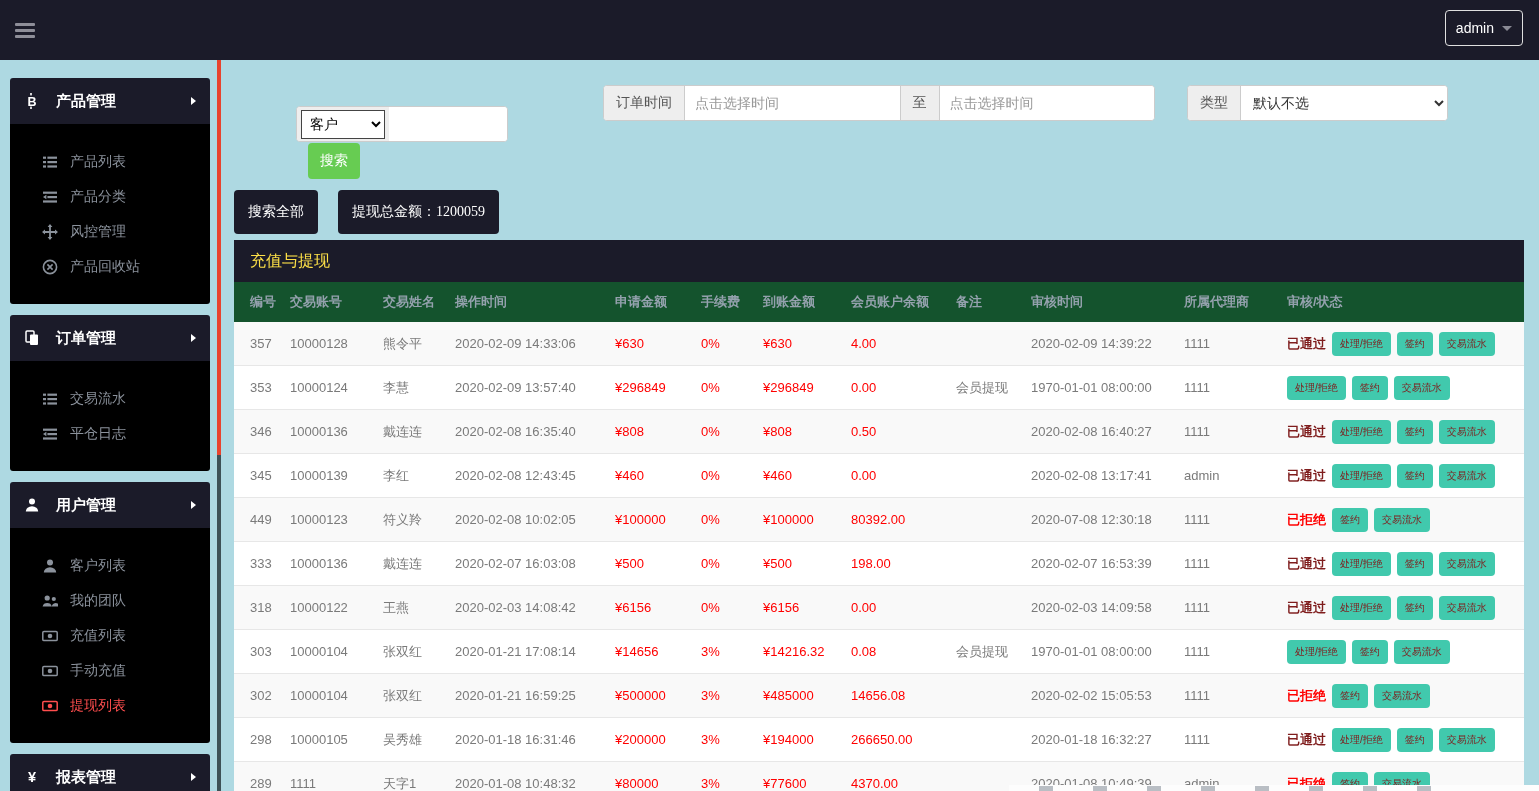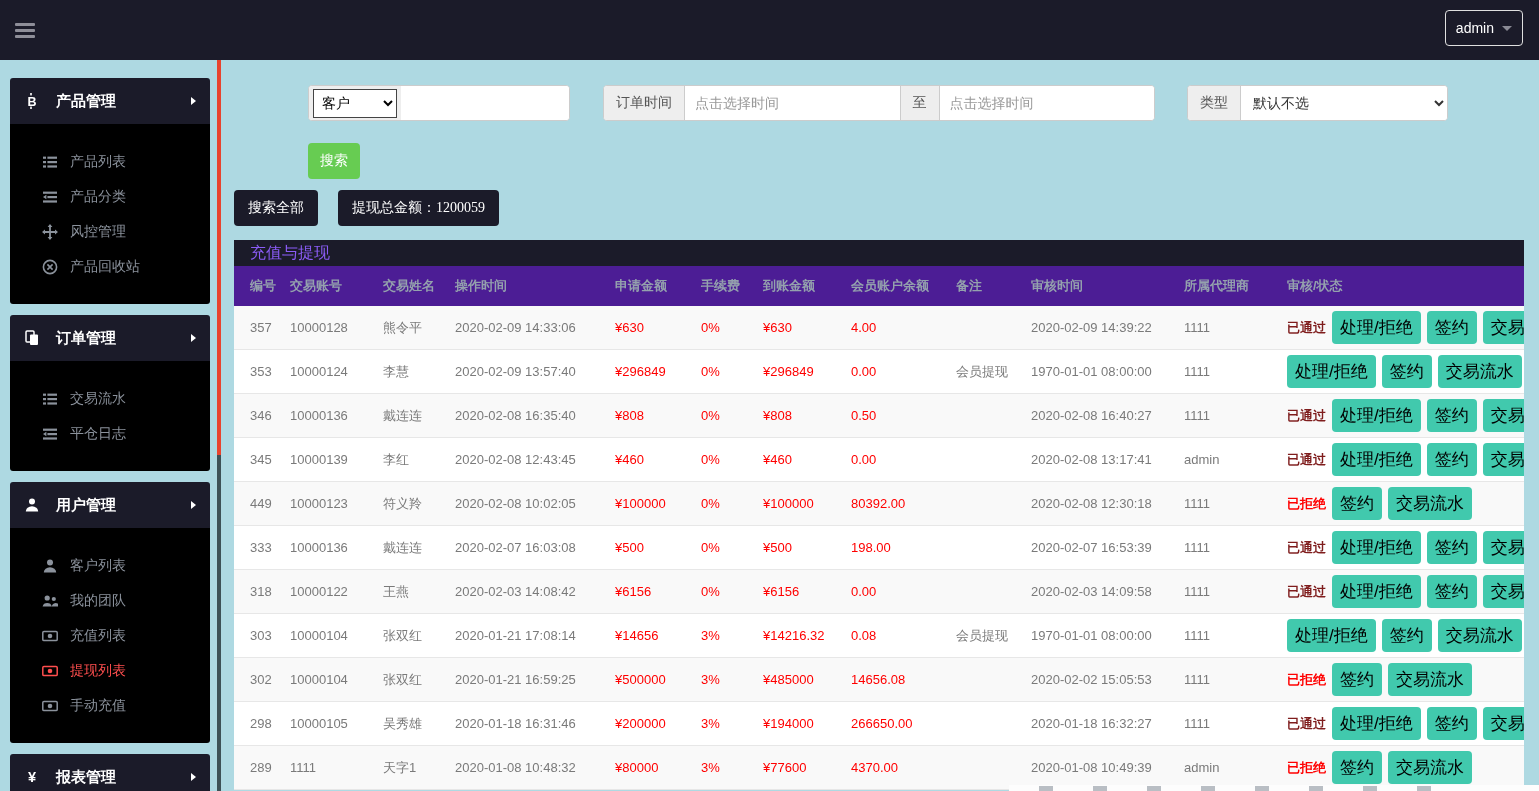--- a/index.html
+++ b/index.html
@@ -66,60 +66,60 @@
   .igroup input::placeholder{ color:#999; }
   .field-select-wrap{ background:#eee; padding:3px 4px; display:flex; align-items:center; }
   .field-select-wrap select{
     height:29px; background:#fff; border:1px solid #444; font-size:14px;
     font-family:inherit; padding:0 4px; width:84px;
   }
   .type-select{
     flex:1; border:none; outline:none; font-size:14px; font-family:inherit;
     color:#333; padding:0 8px; background:#fff;
   }
-  .g-customer{ left:74px;  width:262px; }
+  .g-customer{ left:62px;  width:212px;margin-top:21px; }
   .g-time{     left:369px; width:552px; }
   .g-type{     left:953px; width:261px; }
   .btn{ border:none; border-radius:4px; cursor:pointer; font-family:Liberation Serif, serif; }
   .search-btn{
     position:absolute; top:83px; left:74px; height:36px; width:52px;
     background:#67cc52; color:#fff; font-size:14px;
   }
   .dark-btn-row{ position:absolute; top:130px; left:0; height:36px; }
   .dark-btn{
-    background:#1b1b29; color:#fff; height:36px; padding:0 14px;
+    background:#1b1b29; color:#fff; height:44px; padding:0 14px;
     font-size:14px; margin-right:16px; border-radius:4px;
   }
   
   .panel{ position:absolute; top:180px; left:0; width:1290px; background:#fff; }
   .panel-heading{
-    height:26px; background:#1b1b29; color:#8b5cf6; font-size:16px;
+    height:42px; background:#1b1b29; color:#fde047; font-size:16px;
     display:flex; align-items:center; padding-left:16px;
   }
   table{ width:1290px; border-collapse:collapse; table-layout:fixed; }
   thead th{
-    background:#4c1d95; color:#94a1ad; font-size:13px; font-weight:bold;
+    background:#14532d; color:#94a1ad; font-size:13px; font-weight:bold;
     height:40px; text-align:left; padding:0 8px; white-space:nowrap;
   }
   thead th:first-child{ padding-left:16px; }
   tbody td{
     height:43px; font-size:13px; color:#7a7a7a; padding:0 8px;
     border-bottom:1px solid #e7e7e7; white-space:nowrap; overflow:hidden;
   }
   tbody td:first-child{ padding-left:16px; }
   tbody tr:nth-child(odd){ background:#f9f9f9; }
   tbody tr:nth-child(even){ background:#fff; }
   td.red{ color:#ff0000; }
   .status-cell{ display:flex; align-items:center; gap:6px; height:43px; }
   .status-txt{ font-size:13px; font-weight:bold; }
   .status-txt.pass{ color:#7f1d1d; }
   .status-txt.reject{ color:#ff0000; }
   .act{
-    background:#41c9ad; color:#000000; border:none; border-radius:4px;
-    font-size:17px; padding:5px 8px; cursor:pointer; font-family:inherit;
+    background:#41c9ad; color:#7f1d1d; border:none; border-radius:4px;
+    font-size:10px; padding:5px 8px; cursor:pointer; font-family:inherit;
     white-space:nowrap;
   }
   
   .bottom-strip{
     position:absolute; bottom:0; right:0; width:530px; height:6px;
     background:#fdfdfd; display:flex; align-items:flex-start; gap:40px;
     padding-left:30px; overflow:hidden;
   }
   .bottom-strip i{ display:block; width:14px; height:5px; background:#b9bec4; margin-top:1px; }
 </style>
@@ -267,37 +267,37 @@
         </div>
         <div class="sb-item">
           <span class="sb-ico">
             <svg viewBox="0 0 16 16">
               <rect x="0.8" y="3.4" width="14.4" height="9.2" rx="1.2" fill="none" stroke="currentColor" stroke-width="1.5"></rect>
               <circle cx="8" cy="8" r="2.3"></circle>
             </svg>
           </span>
           <span>充值列表</span>
         </div>
-        <div class="sb-item active">
+        <div class="sb-item">
           <span class="sb-ico">
             <svg viewBox="0 0 16 16">
               <rect x="0.8" y="3.4" width="14.4" height="9.2" rx="1.2" fill="none" stroke="currentColor" stroke-width="1.5"></rect>
               <circle cx="8" cy="8" r="2.3"></circle>
             </svg>
           </span>
-          <span>提现列表</span>
-        </div>
-        <div class="sb-item">
+          <span>手动充值</span>
+        </div>
+        <div class="sb-item active">
           <span class="sb-ico">
             <svg viewBox="0 0 16 16">
               <rect x="0.8" y="3.4" width="14.4" height="9.2" rx="1.2" fill="none" stroke="currentColor" stroke-width="1.5"></rect>
               <circle cx="8" cy="8" r="2.3"></circle>
             </svg>
           </span>
-          <span>手动充值</span>
+          <span>提现列表</span>
         </div>
       </div>
     </div>
     <div class="sb-group">
       <div class="sb-head">
         <span class="sb-ico">
           <svg viewBox="0 0 16 16">
             <text x="8" y="13.4" text-anchor="middle" font-size="14.5" font-weight="bold" fill="currentColor" font-family="inherit">¥</text>
           </svg>
         </span>
@@ -490,21 +490,21 @@
           <tr>
             <td>449</td>
             <td>10000123</td>
             <td>符义羚</td>
             <td>2020-02-08 10:02:05</td>
             <td class="red">¥100000</td>
             <td class="red">0%</td>
             <td class="red">¥100000</td>
             <td class="red">80392.00</td>
             <td></td>
-            <td>2020-02-08 12:30:18</td>
+            <td>2020-07-08 12:30:18</td>
             <td>1111</td>
             <td>
               <div class="status-cell">
                 <span class="status-txt reject">已拒绝</span>
                 <button class="act">签约</button>
                 <button class="act">交易流水</button>
               </div>
             </td>
           </tr>
           <tr>

